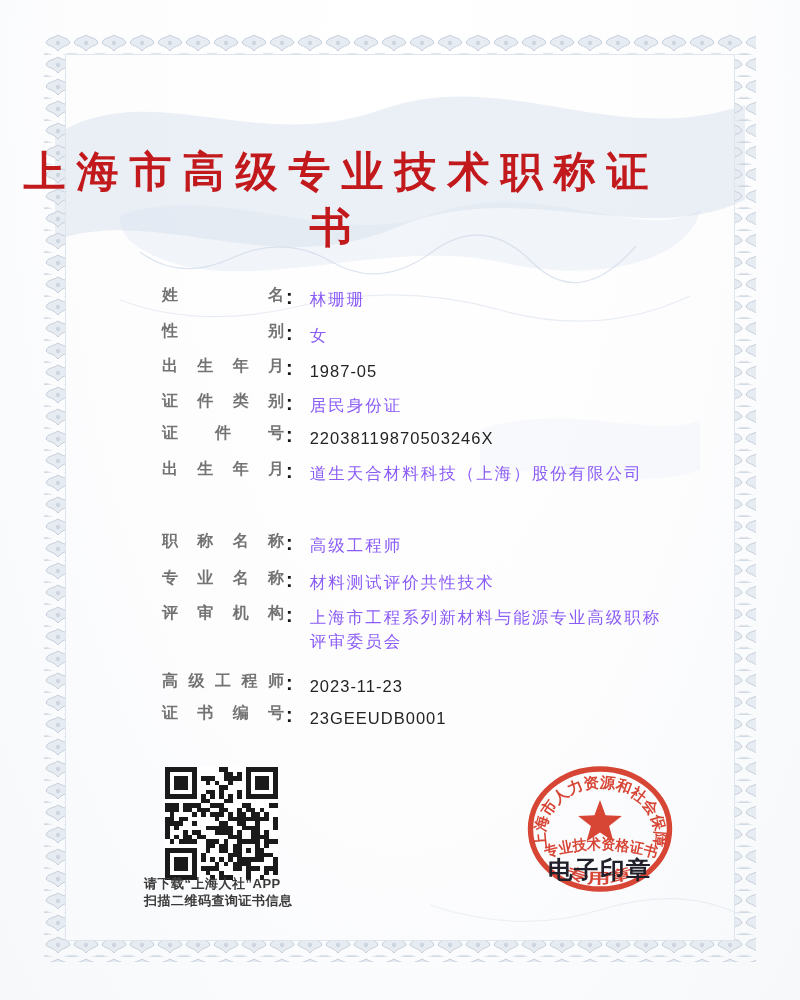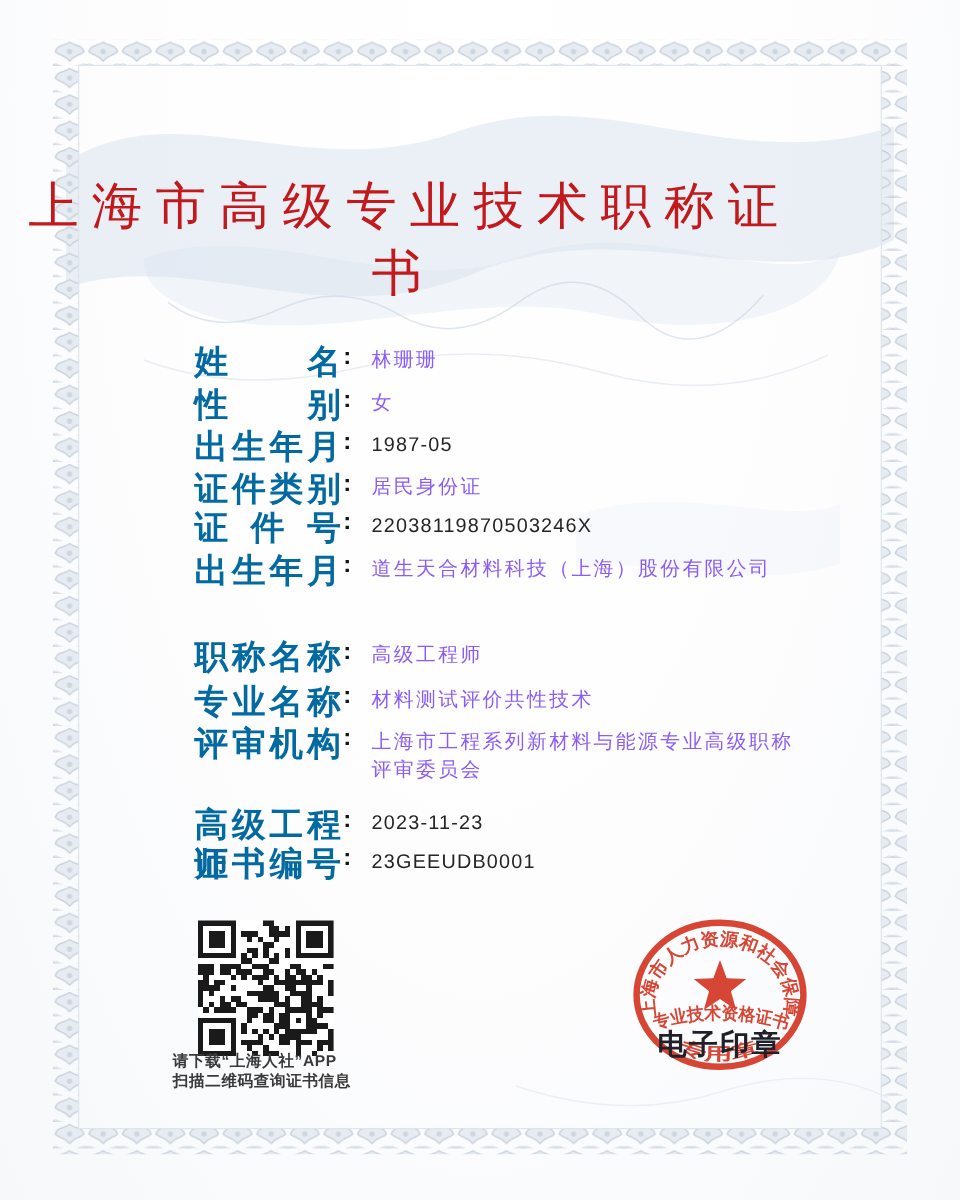--- a/index.html
+++ b/index.html
@@ -26,30 +26,30 @@
   .lace-fill{fill:var(--border-silver);opacity:.75;}
 
   
   .wm path{fill:var(--wm-blue);}
   .wm .wm-line{fill:none;stroke:#c8d4e4;stroke-width:1.2;}
 
   
   .title{
     position:absolute;left:0;top:144px;width:672px;
     text-align:center;
-    font-size:42px;font-weight:400;letter-spacing:11px;text-indent:11px;
+    font-size:42px;font-weight:700;letter-spacing:11px;text-indent:11px;
     color:var(--title-red);
     font-family:"Liberation Sans", sans-serif;
   }
 
   
   .row{position:absolute;left:162px;display:flex;align-items:flex-start;}
   .lbl{
     width:122px;flex:0 0 122px;
-    font-size:28px;font-weight:700;color:#0369a1;line-height:1.15;
+    font-size:16px;font-weight:700;color:#737373;line-height:1.15;
     text-align:justify;text-align-last:justify;text-justify:inter-character;
   }
   .colon{font-size:20px;font-weight:700;color:#141414;margin:0 17px 0 2px;line-height:1.15;}
   .val{
     font-size:16.5px;letter-spacing:2px;color:#8b5cf6;line-height:1.45;
     font-family:"Liberation Serif", serif;
     padding-top:2px;max-width:362px;
   }
   .val.num{
     font-family:"Liberation Sans", sans-serif;

